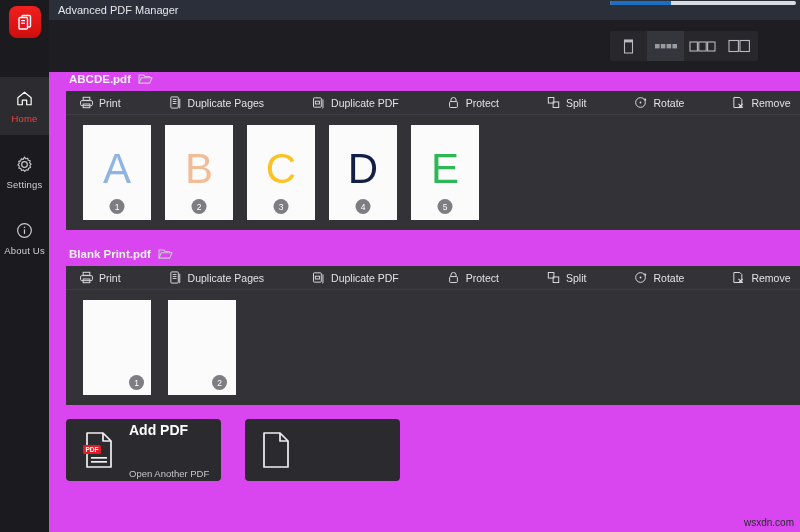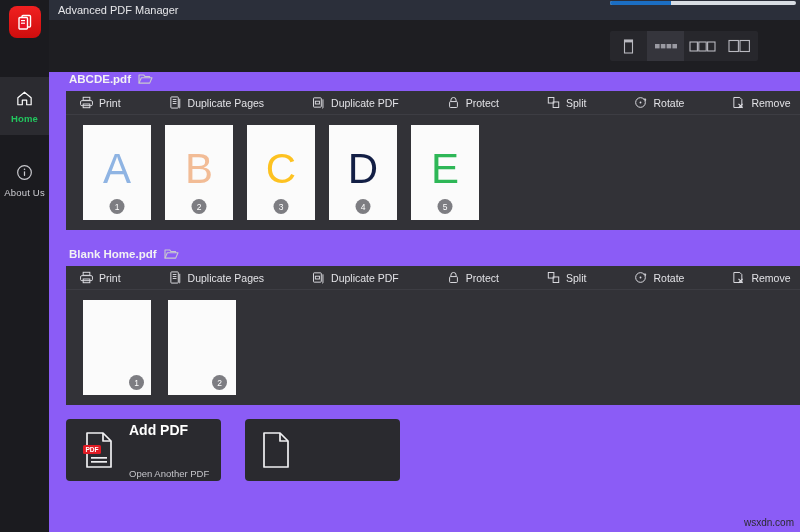--- a/index.html
+++ b/index.html
@@ -47,31 +47,31 @@
     width: 49px;
   }
   .nav-item {
     width: 49px; height: 58px;
     display: flex; flex-direction: column;
     align-items: center; justify-content: center;
     gap: 5px;
     color: #cfcfd4;
     cursor: pointer;
   }
-  .nav-item.active { background: #2b2b30; color: #22c55e; font-weight: bold; }
+  .nav-item.active { background: #2b2b30; color: #ef4444; }
   .nav-item .nav-label {
     font-size: 9.5px; letter-spacing: .2px;
   }
   .nav-gap { height: 8px; }
 
   
   .main {
     position: relative;
     width: 751px; height: 532px;
-    background: #8b5cf6;
+    background: #d946ef;
     overflow: hidden;
   }
   .titlebar {
     position: relative; z-index: 2;
     height: 20px;
     display: flex; align-items: center;
     padding-left: 9px;
     background: #2b2f3a;
   }
   .app-title {
@@ -210,20 +210,29 @@
         <span>
           <svg width="19" height="19" viewBox="0 0 20 20">
             <path d="M3 9.2 L10 3.4 L17 9.2 V16.6 H12.3 V11.8 H7.7 V16.6 H3 Z" fill="none" stroke="#ffffff" stroke-width="1.25" stroke-linejoin="round"></path>
           </svg>
         </span>
         <span class="nav-label">Home</span>
       </div>
 
       <div class="nav-gap"></div>
 
+      <div class="nav-item">
+        <span>
+          <svg width="19" height="19" viewBox="0 0 20 20">
+            <circle cx="10" cy="10" r="3" fill="none" stroke="#c9c9ce" stroke-width="1.25"></circle>
+            <path d="M10 2.2 L11.3 4.0 L13.4 3.4 L13.9 5.5 L16 6.1 L15.4 8.2 L17 9.6 L15.6 11.2 L16.4 13.2 L14.3 13.9 L13.9 16 L11.8 15.6 L10.3 17.2 L8.8 15.7 L6.8 16.4 L6.2 14.3 L4.1 13.8 L4.6 11.7 L3 10.3 L4.5 8.8 L3.9 6.7 L6 6.2 L6.5 4.1 L8.6 4.6 Z" fill="none" stroke="#c9c9ce" stroke-width="1.15" stroke-linejoin="round"></path>
+          </svg>
+        </span>
+        <span class="nav-label">Settings</span>
+      </div>
 
       <div class="nav-gap"></div>
 
       <div class="nav-item">
         <span>
           <svg width="19" height="19" viewBox="0 0 20 20">
             <circle cx="10" cy="10" r="7.2" fill="none" stroke="#c9c9ce" stroke-width="1.25"></circle>
             <circle cx="10" cy="6.6" r="0.85" fill="#c9c9ce"></circle>
             <rect x="9.35" y="8.6" width="1.3" height="5" rx="0.5" fill="#c9c9ce"></rect>
           </svg>
@@ -404,21 +413,21 @@
           <div class="page-thumb">
             <span class="page-letter" style="color:#2eb757">E</span>
             <span class="badge">5</span>
           </div>
         </div>
       </div>
     </div>
 
     <div class="section" style="margin-top:17px">
       <div class="doc-head">
-        <span class="doc-name">Blank Home.pdf</span>
+        <span class="doc-name">Blank Print.pdf</span>
         <span>
           <svg width="15" height="13" viewBox="0 0 16 14">
             <path d="M1 12 V3.2 H6 L7.3 4.8 H12.4 V6.2" fill="none" stroke="#c9c9ce" stroke-width="1.2" stroke-linejoin="round"></path>
             <path d="M1 12 L3.5 6.2 H15 L12.5 12 Z" fill="none" stroke="#c9c9ce" stroke-width="1.2" stroke-linejoin="round"></path>
           </svg>
         </span>
       </div>
 
       <div class="panel">
         <div class="toolbar">

